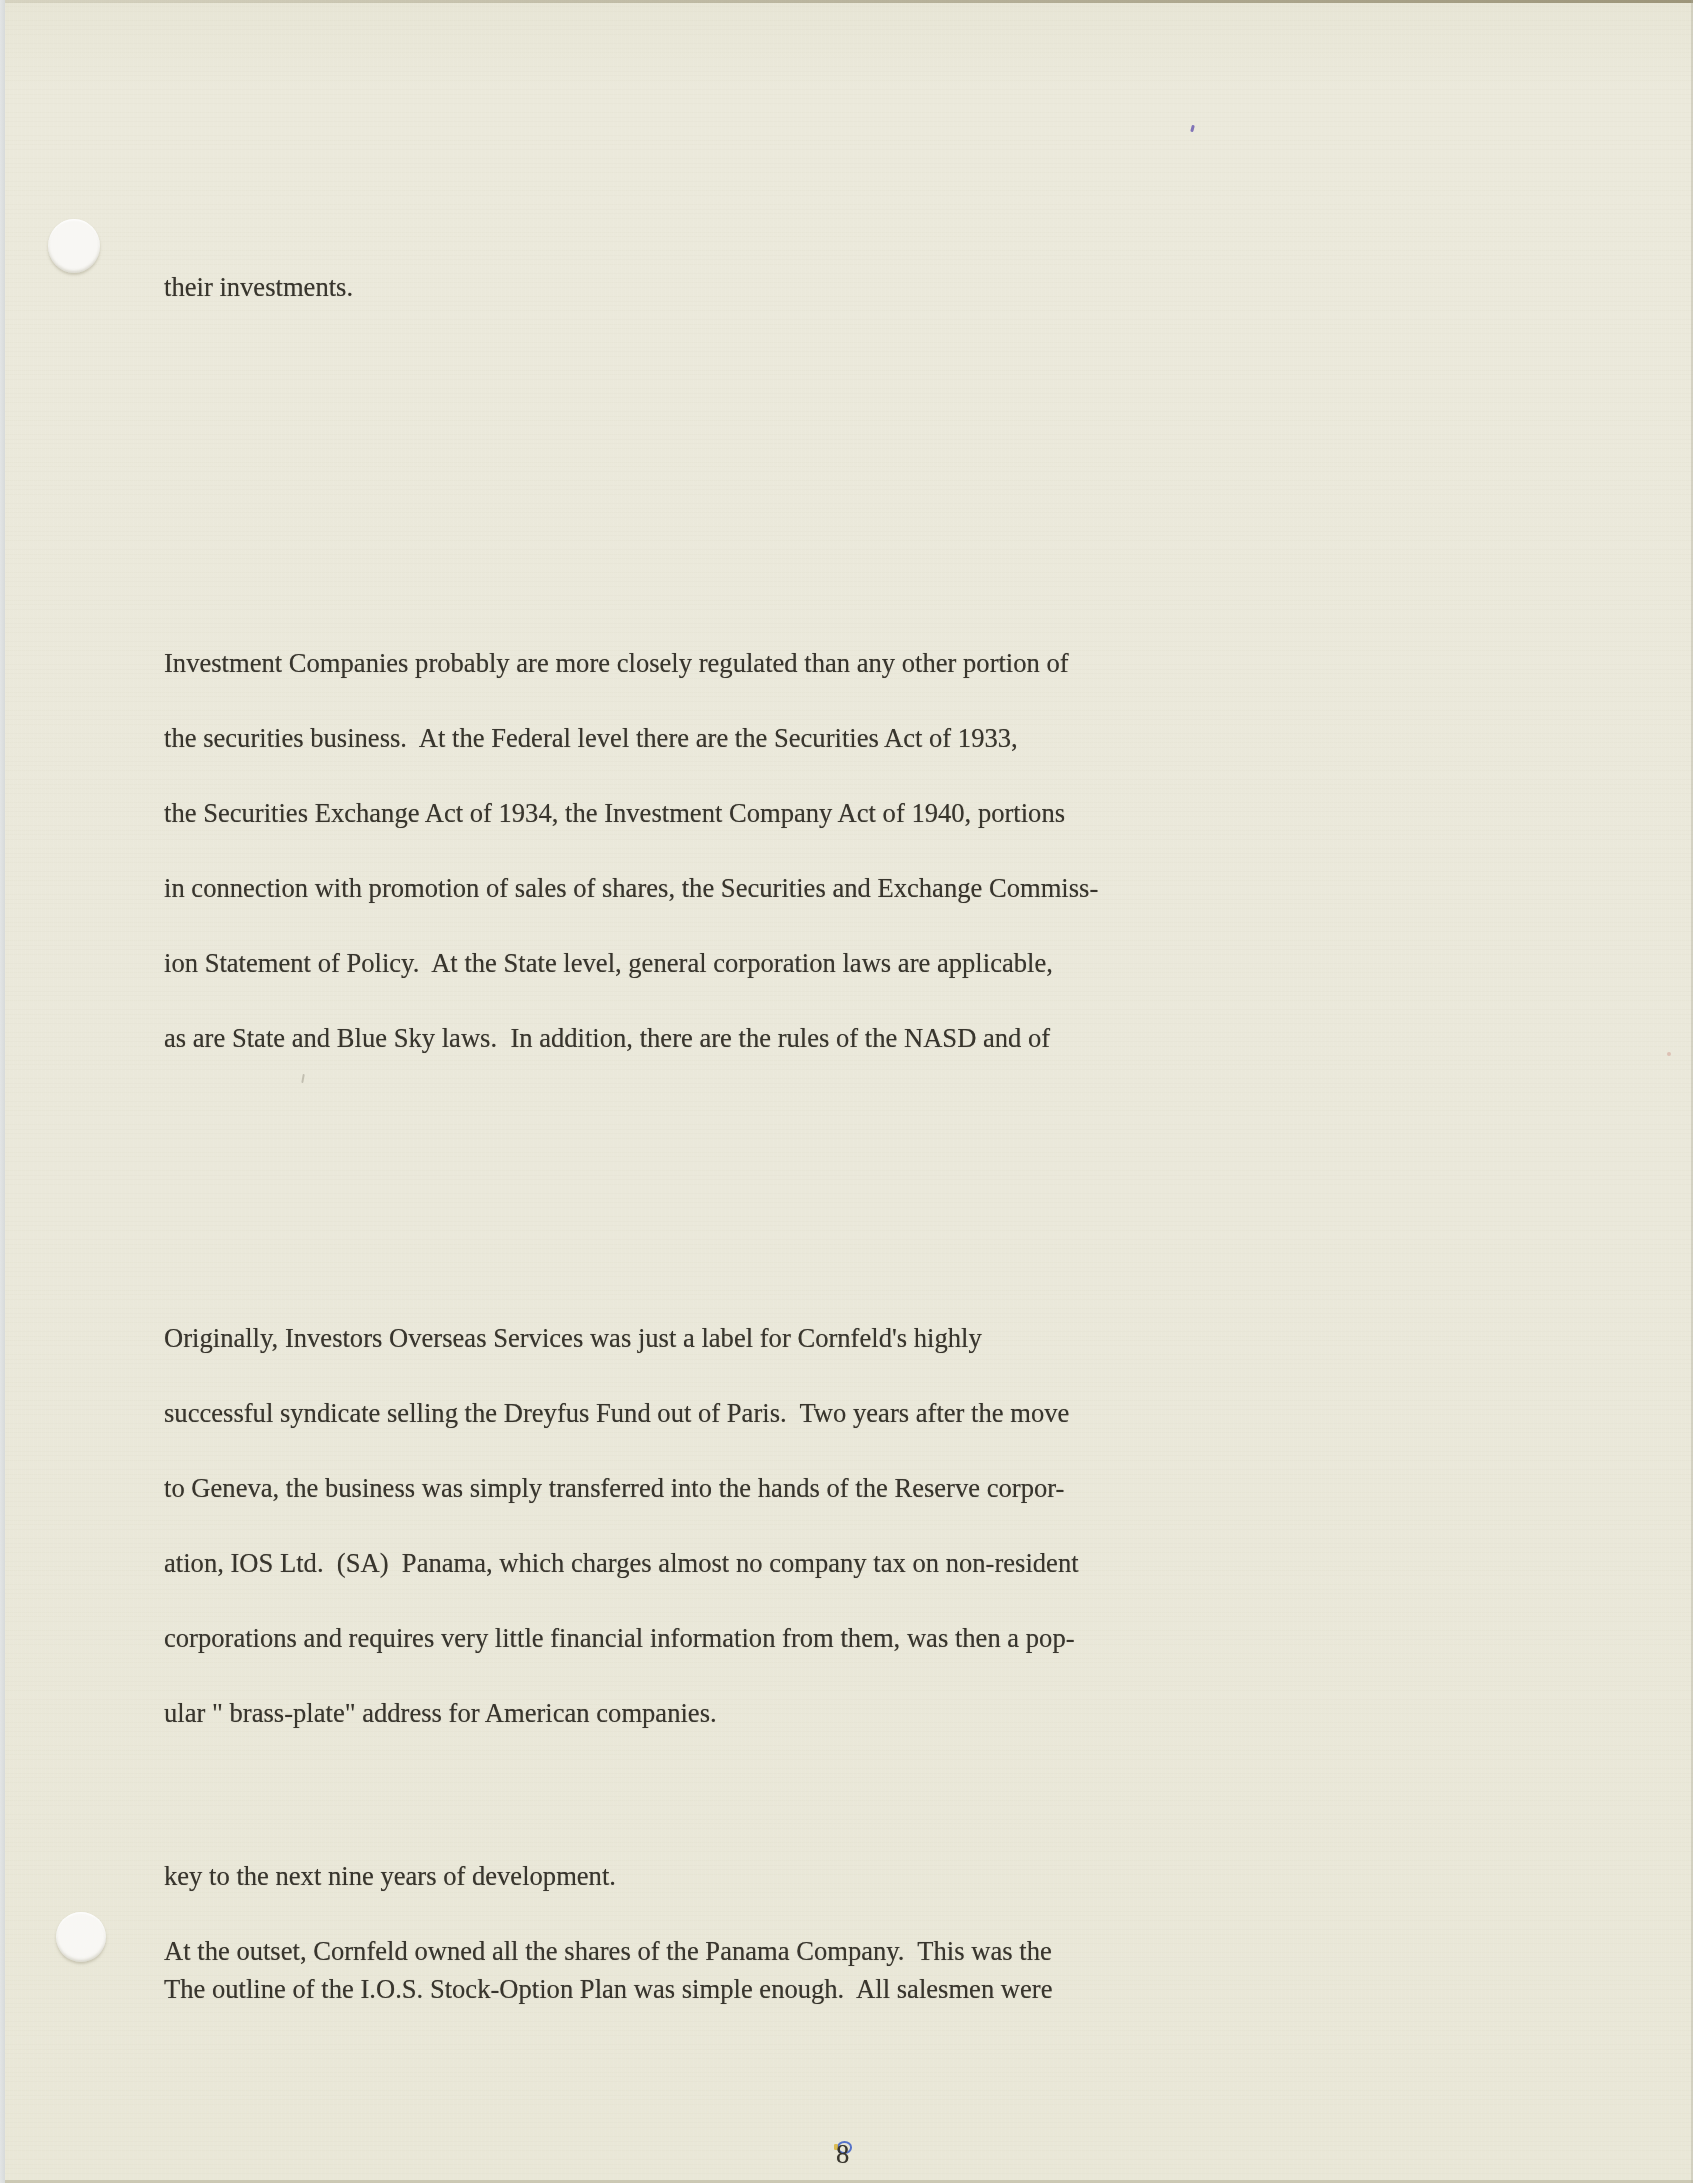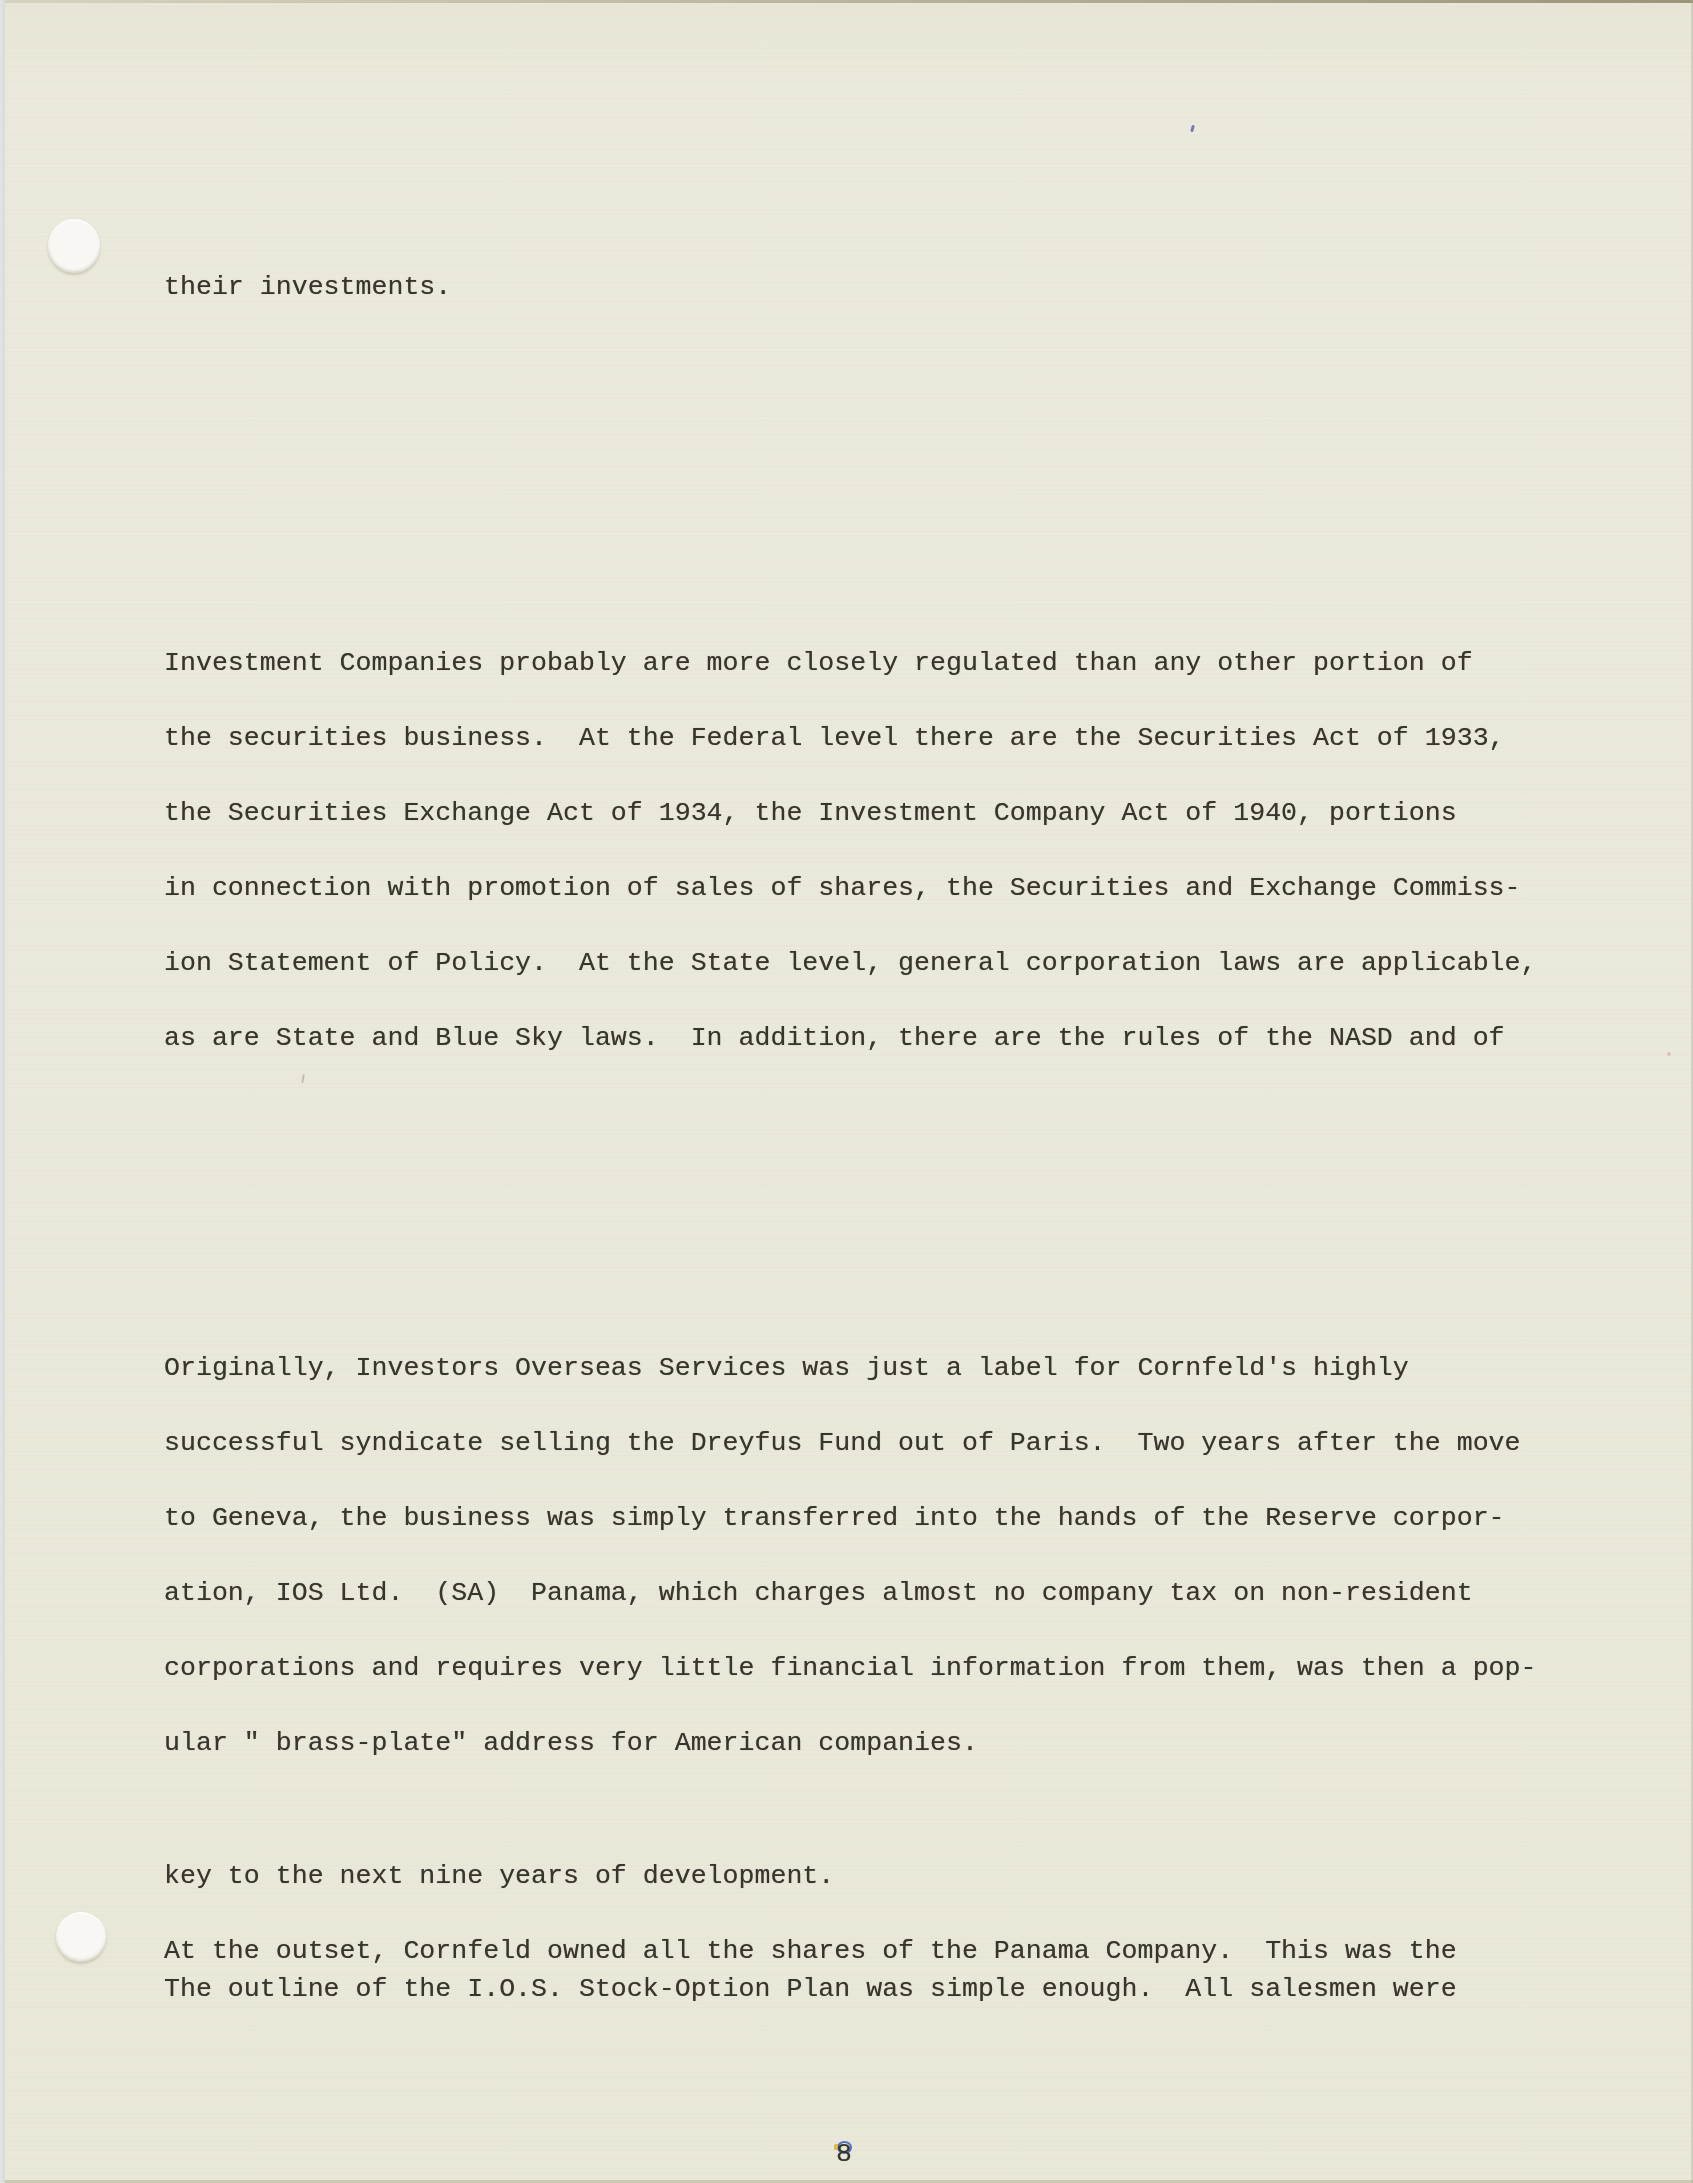--- a/index.html
+++ b/index.html
@@ -1,17 +1,17 @@
 <!DOCTYPE html>
 <html style="font-size:10.6px"><head>
 <meta charset="utf-8">
 <style>
   html,body{margin:0;padding:0;background:#cfd1d1;}
   .scan{position:relative;width:1693px;height:2183px;overflow:hidden;
-        font-family:Liberation Mono, monospace;}
+        font-family:Liberation Serif, serif;}
   .scanner-strip{position:absolute;left:0;top:0;width:5.3px;height:100%;
         background:linear-gradient(to right,#e3e5e5,#d7dada);z-index:3;}
   .paper{position:absolute;left:5.3px;top:0;width:1688px;height:2183px;
         background:
           repeating-linear-gradient(0deg, rgba(188,183,158,0.055) 0 0.7px, rgba(0,0,0,0) 0.7px 4.6px),
           repeating-linear-gradient(90deg, rgba(255,255,255,0.05) 0 0.7px, rgba(0,0,0,0) 0.7px 4px),
           linear-gradient(to bottom,#e7e5d5 0,#ebe9db 93px,#eae8da 55%,#e9e7d7 100%);
         }
   .edge-top{position:absolute;left:0;top:0;width:100%;height:3.3px;
         background:linear-gradient(to right, rgba(163,156,130,0.25), rgba(148,140,112,0.9));z-index:4;}
@@ -65,21 +65,21 @@
 
   <div class="para" style="top:626px">
     <div class="tline">Investment Companies probably are more closely regulated than any other portion of</div>
     <div class="tline">the securities business.  At the Federal level there are the Securities Act of 1933,</div>
     <div class="tline">the Securities Exchange Act of 1934, the Investment Company Act of 1940, portions</div>
     <div class="tline">in connection with promotion of sales of shares, the Securities and Exchange Commiss-</div>
     <div class="tline">ion Statement of Policy.  At the State level, general corporation laws are applicable,</div>
     <div class="tline">as are State and Blue Sky laws.  In addition, there are the rules of the NASD and of</div>
   </div>
 
-  <div class="para" style="top:1331px">
+  <div class="para" style="top:1301px">
     <div class="tline">Originally, Investors Overseas Services was just a label for Cornfeld's highly</div>
     <div class="tline">successful syndicate selling the Dreyfus Fund out of Paris.  Two years after the move</div>
     <div class="tline">to Geneva, the business was simply transferred into the hands of the Reserve corpor-</div>
     <div class="tline">ation, IOS Ltd.  (SA)  Panama, which charges almost no company tax on non-resident</div>
     <div class="tline">corporations and requires very little financial information from them, was then a pop-</div>
     <div class="tline">ular " brass-plate" address for American companies.</div>
   </div>
 
   <div class="para" style="top:1839px">
     <div class="tline">key to the next nine years of development.</div>

